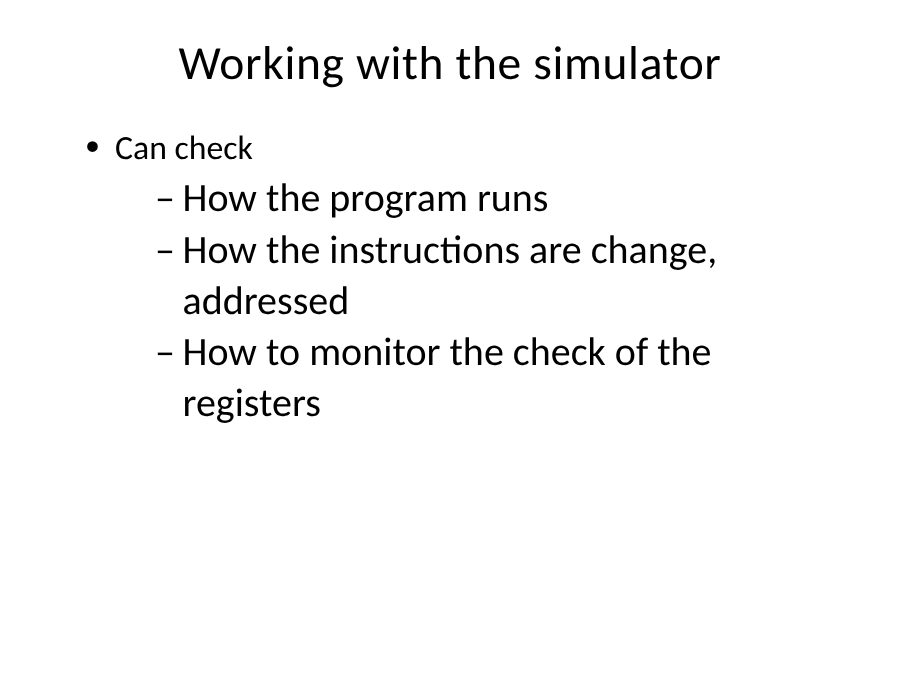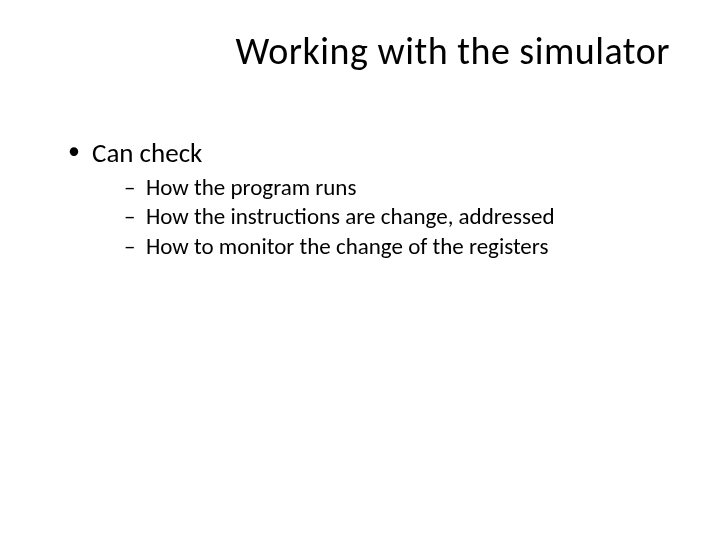--- a/index.html
+++ b/index.html
@@ -11,22 +11,22 @@
       width: 720px;
       height: 540px;
       background: white;
       font-family: Calibri, "Segoe UI", Arial, sans-serif;
       color: #000;
       padding: 28px 50px;
     }
     .title {
       font-size: 38px;
       font-weight: 400;
-      text-align: right;
-      margin-bottom: 62px;
+      text-align: center;
+      margin-bottom: 28px;
       letter-spacing: 0.5px;
     }
     .bullet-list {
       list-style: none;
       padding-left: 18px;
     }
     .bullet-item {
       font-size: 27px;
       margin-bottom: 6px;
       position: relative;
@@ -38,21 +38,21 @@
       left: 0;
       top: 0;
       font-size: 24px;
     }
     .sub-list {
       list-style: none;
       padding-left: 32px;
       margin-top: 4px;
     }
     .sub-item {
-      font-size: 23px;
+      font-size: 32px;
       line-height: 1.28;
       position: relative;
       padding-left: 22px;
     }
     .sub-item::before {
       content: "–";
       position: absolute;
       left: 0;
       top: 0;
     }
@@ -61,16 +61,16 @@
 <body>
 
 <h1 class="title">Working with the simulator</h1>
 
 <ul class="bullet-list">
   <li class="bullet-item">
     <span>Can check</span>
     <ul class="sub-list">
       <li class="sub-item">How the program runs</li>
       <li class="sub-item">How the instructions are change, addressed</li>
-      <li class="sub-item">How to monitor the change of the registers</li>
+      <li class="sub-item">How to monitor the check of the registers</li>
     </ul>
   </li>
 </ul>
 
 </body></html>

